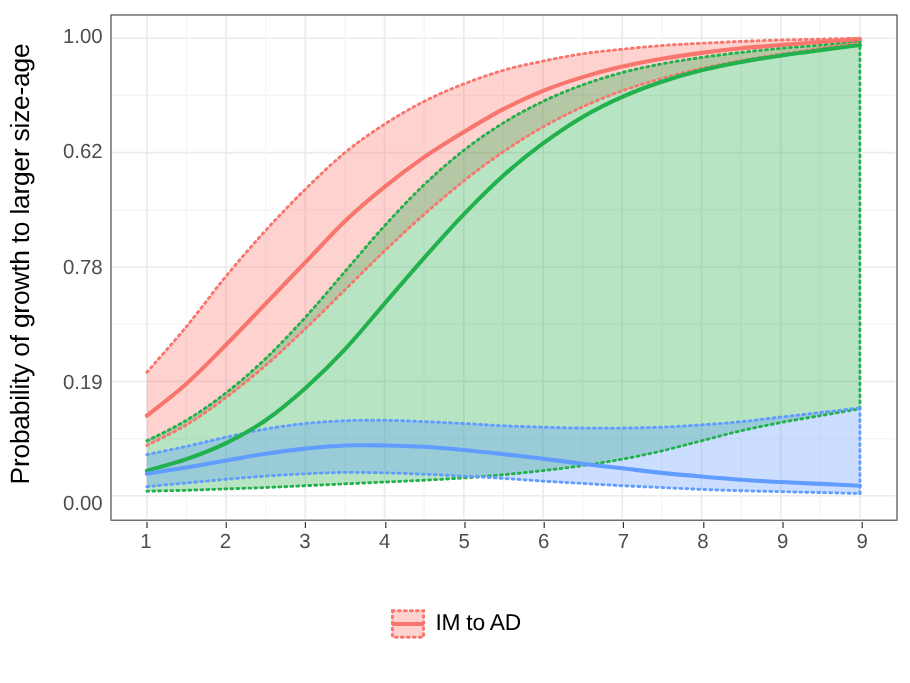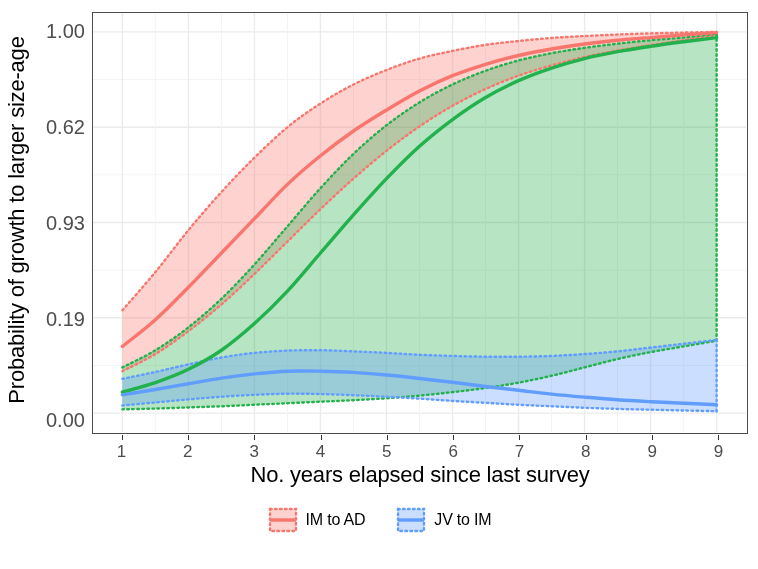--- a/index.html
+++ b/index.html
@@ -42,22 +42,22 @@
     width: 656px;
     text-align: center;
     font-size: 22px;
     color: #000000;
     letter-spacing: -0.2px;
   }
   .ytick-label {
     position: absolute;
     right: 0;
     width: 46px;
-    text-align: left;
-    font-size: 20px;
+    text-align: center;
+    font-size: 17px;
     color: #4d4d4d;
     transform: translateY(-50%);
   }
   .ytick-mark {
     position: absolute;
     width: 5px;
     height: 1px;
     background: #333333;
     right: -5px;
   }
@@ -101,39 +101,39 @@
     display: flex;
     align-items: center;
     gap: 7px;
   }
   .legend-key {
     width: 32px;
     height: 30px;
     position: relative;
   }
   .legend-label {
-    font-size: 16px;
+    font-size: 19px;
     color: #000000;
     letter-spacing: -0.2px;
   }
   .yaxis-area { position: absolute; left: 0; top: 0; width: 92px; height: 446px; }
 </style>
 </head>
 <body>
 
 <div id="figure">
 
   <div class="yaxis-area">
     <div class="axis-title-y">Probability of growth to larger size-age</div>
     <div id="yticks">
         <div class="ytick-label" style="top: 420px;">0.00</div>
         <div class="ytick-mark" style="top: 415.01px;"></div>
         <div class="ytick-label" style="top: 319.005px;">0.19</div>
         <div class="ytick-mark" style="top: 319.005px;"></div>
-        <div class="ytick-label" style="top: 223px;">0.93</div>
+        <div class="ytick-label" style="top: 223px;">0.78</div>
         <div class="ytick-mark" style="top: 223px;"></div>
         <div class="ytick-label" style="top: 126.995px;">0.62</div>
         <div class="ytick-mark" style="top: 126.995px;"></div>
         <div class="ytick-label" style="top: 30.99px;">1.00</div>
         <div class="ytick-mark" style="top: 30.99px;"></div>
       </div>
   </div>
 
   <div id="panel">
     <svg id="plot" width="653" height="419" viewBox="0 0 653 419">
@@ -207,34 +207,25 @@
       <div class="xtick-label" style="left: 519.493px;">7</div>
       <div class="xtick-mark" style="left: 519.493px;"></div>
       <div class="xtick-label" style="left: 585.822px;">8</div>
       <div class="xtick-mark" style="left: 585.822px;"></div>
       <div class="xtick-label" style="left: 652.151px;">9</div>
       <div class="xtick-mark" style="left: 652.151px;"></div>
       <div class="xtick-label" style="left: 718.48px;">9</div>
       <div class="xtick-mark" style="left: 718.48px;"></div>
     </div>
 
-  <div class="axis-title-x">No. years elapsed since last survey</div>
 
   <div class="legend" id="legend">
       <div class="legend-item">
         <div class="legend-key"><svg width="32" height="30" viewBox="0 0 32 30">
             <rect x="3" y="4" width="26" height="22" fill="#F8766D" fill-opacity="0.33"></rect>
             <rect x="3" y="4" width="26" height="22" fill="none" stroke="#F8766D" stroke-width="2.4" stroke-dasharray="1.6 3.4" stroke-linecap="round"></rect>
             <line x1="3" y1="15" x2="29" y2="15" stroke="#F8766D" stroke-width="3.4"></line>
           </svg></div>
         <span class="legend-label">IM to AD</span>
       </div>
-      <div class="legend-item">
-        <div class="legend-key"><svg width="32" height="30" viewBox="0 0 32 30">
-            <rect x="3" y="4" width="26" height="22" fill="#619CFF" fill-opacity="0.33"></rect>
-            <rect x="3" y="4" width="26" height="22" fill="none" stroke="#619CFF" stroke-width="2.4" stroke-dasharray="1.6 3.4" stroke-linecap="round"></rect>
-            <line x1="3" y1="15" x2="29" y2="15" stroke="#619CFF" stroke-width="3.4"></line>
-          </svg></div>
-        <span class="legend-label">JV to IM</span>
-      </div>
     </div>
 
 </div>
 
 </body></html>

